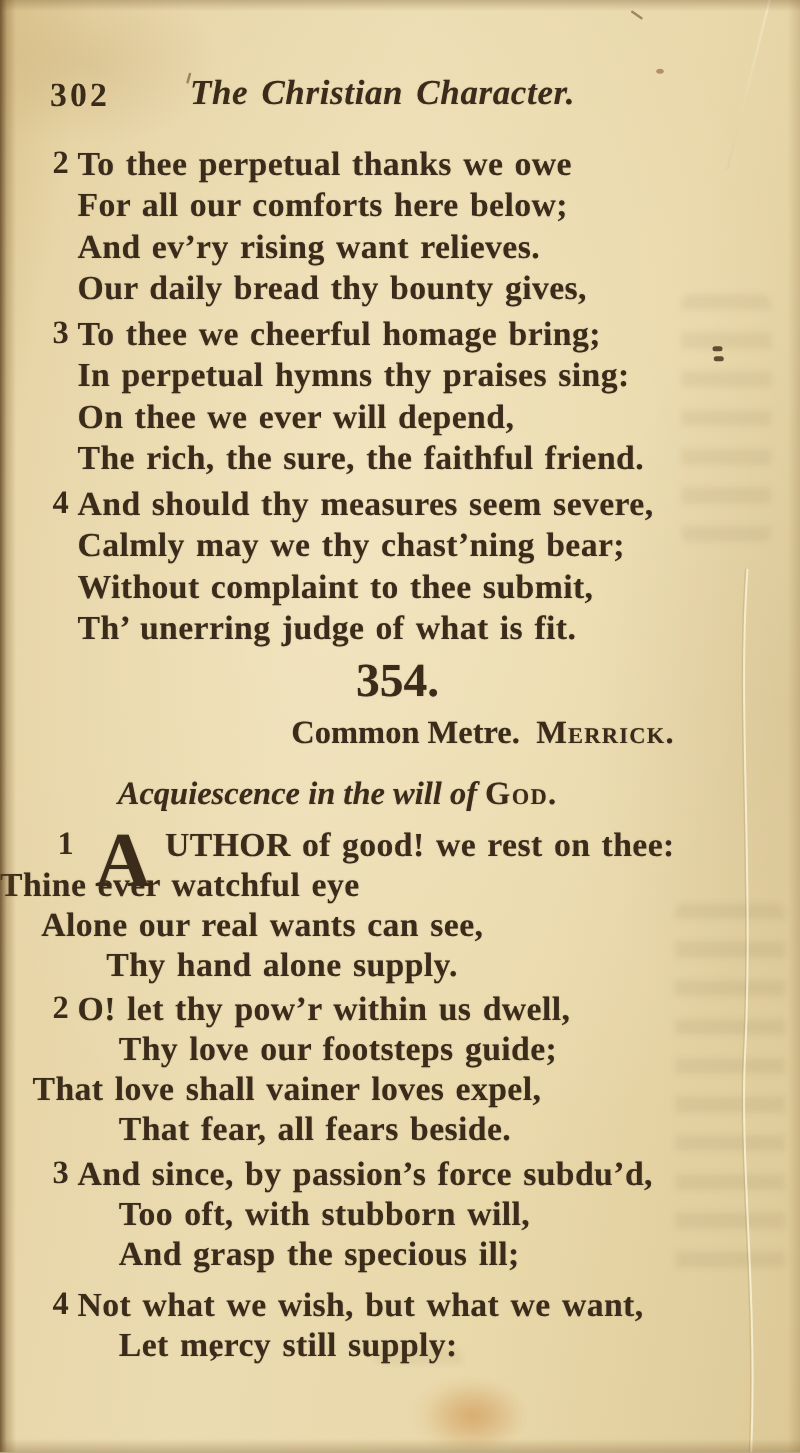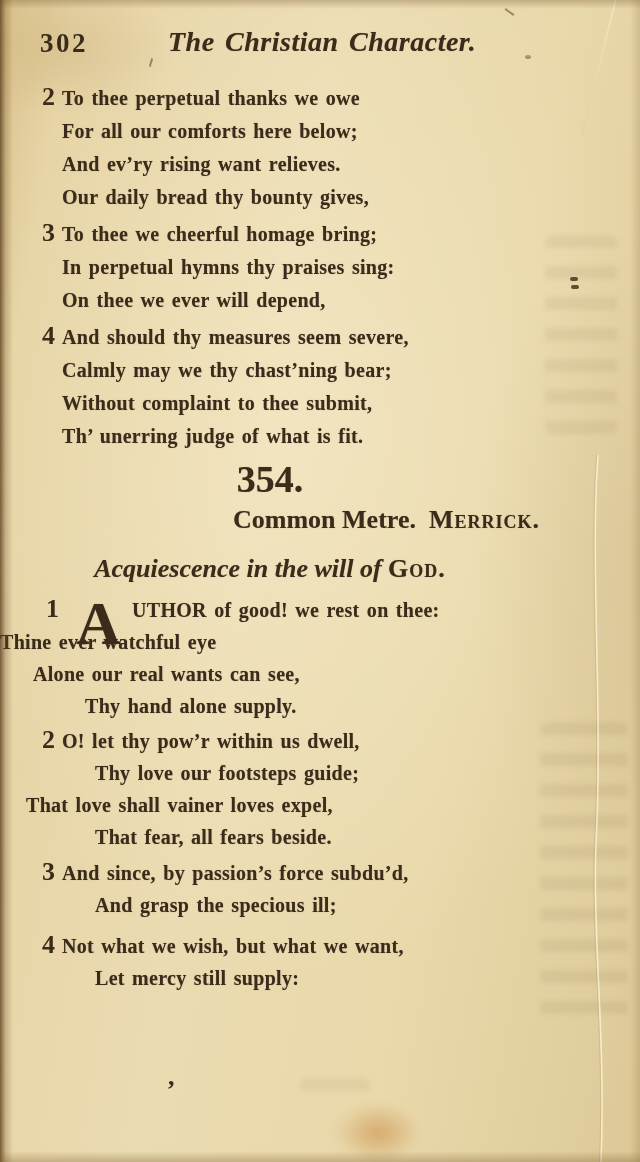--- a/index.html
+++ b/index.html
@@ -7,37 +7,37 @@
     position:relative;width:640px;height:1162px;overflow:hidden;
     font-family:"Liberation Serif","DejaVu Serif",serif;
     color:#3a2b1b;
     background:
       radial-gradient(70px 46px at 375px 1132px, rgba(200,140,60,.22), rgba(200,140,60,0) 70%),
       radial-gradient(140px 90px at 70px 50px, rgba(160,120,60,.16), rgba(160,120,60,0) 75%),
       radial-gradient(200px 420px at 634px 560px, rgba(150,120,70,.10), rgba(150,120,70,0) 80%),
       radial-gradient(430px 660px at 300px 430px, rgba(255,249,224,.32), rgba(255,249,224,0) 85%),
       linear-gradient(100deg,#d9c28c 0%,#e6d3a4 9%,#ebdbb1 40%,#e9d8aa 68%,#e0cd9d 92%,#dcc794 100%);
   }
-  .line{font-size:20px;font-weight:700;line-height:33px;white-space:nowrap;
+  .line{font-size:27px;font-weight:700;line-height:33px;white-space:nowrap;
         letter-spacing:.3px;word-spacing:2px;text-shadow:0 0 1px rgba(58,43,27,.35);}
   .h354 .line{line-height:32px;}
   .verse{position:relative;}
   .vnum{position:absolute;left:42px;top:0;font-size:26px;font-weight:700;}
   .h354 .v1 .vnum{left:46px;}
   .ml62{margin-left:62px}.ml95{margin-left:95px}.ml58{margin-left:26px}
   .ml33{margin-left:33px}.ml85{margin-left:85px}.ml132{margin-left:132px}.ml148{}
   .content{position:absolute;inset:0;padding-top:26px;}
-  .header{position:relative;height:32px;}
+  .header{position:relative;height:32px;margin-top:33px;}
   .pagenum{position:absolute;left:40px;top:2px;font-size:27px;font-weight:700;letter-spacing:2.5px;}
-  .running-title{position:absolute;left:168px;top:0;font-size:28px;font-weight:700;font-style:italic;
+  .running-title{position:absolute;left:152px;top:0;font-size:28px;font-weight:700;font-style:italic;
                  letter-spacing:.5px;word-spacing:3px;text-shadow:0 0 1px rgba(58,43,27,.35);}
   .mt24{margin-top:24px}.mt4{margin-top:4px}.mt3{margin-top:3px}.mt8{margin-top:8px}
   .mt6{margin-top:19px}.mt10{margin-top:10px}.mt9{margin-top:9px}
   .hymn-heading{width:540px;text-align:center;font-size:38px;line-height:36px;font-weight:700;
-                text-shadow:0 0 1px rgba(58,43,27,.4);}
+                text-shadow:0 0 1px rgba(58,43,27,.4);padding-left:48px;}
   .meter-line{width:540px;text-align:right;font-size:26px;line-height:30px;font-weight:700;
               text-shadow:0 0 1px rgba(58,43,27,.35);}
   .subject-line{width:540px;text-align:center;font-size:26px;line-height:30px;font-weight:700;
                 font-style:italic;text-shadow:0 0 1px rgba(58,43,27,.35);}
   .sc{font-variant:small-caps;letter-spacing:1px;}
   .subject-line .sc{font-style:normal;}
   .v1{position:relative;}
   .dropcap{position:absolute;left:76px;top:0;font-size:62px;line-height:58px;font-weight:700;
            text-shadow:0 0 1px rgba(58,43,27,.5);}
   
@@ -88,20 +88,21 @@
       <div class="line ml62">For all our comforts here below;</div>
       <div class="line ml62">And ev’ry rising want relieves.</div>
       <div class="line ml62">Our daily bread thy bounty gives,</div>
     </div>
 
     <div class="verse mt4">
       <span class="vnum">3</span>
       <div class="line ml62">To thee we cheerful homage bring;</div>
       <div class="line ml62">In perpetual hymns thy praises sing:</div>
       <div class="line ml62">On thee we ever will depend,</div>
+      <div class="line ml62">The rich, the sure, the faithful friend.</div>
     </div>
 
     <div class="verse mt4">
       <span class="vnum">4</span>
       <div class="line ml62">And should thy measures seem severe,</div>
       <div class="line ml62">Calmly may we thy chast’ning bear;</div>
       <div class="line ml62">Without complaint to thee submit,</div>
       <div class="line ml62">Th’ unerring judge of what is fit.</div>
     </div>
 
@@ -126,20 +127,21 @@
         <span class="vnum">2</span>
         <div class="line ml62">O! let thy pow’r within us dwell,</div>
         <div class="line ml95">Thy love our footsteps guide;</div>
         <div class="line ml58">That love shall vainer loves expel,</div>
         <div class="line ml95">That fear, all fears beside.</div>
       </div>
 
       <div class="verse mt4">
         <span class="vnum">3</span>
         <div class="line ml62">And since, by passion’s force subdu’d,</div>
+        <div class="line ml95">Too oft, with stubborn will,</div>
         <div class="line ml95">And grasp the specious ill;</div>
       </div>
 
       <div class="verse mt9">
         <span class="vnum">4</span>
         <div class="line ml62">Not what we wish, but what we want,</div>
         <div class="line ml95">Let mercy still supply:</div>
       </div>
 
     </div>

